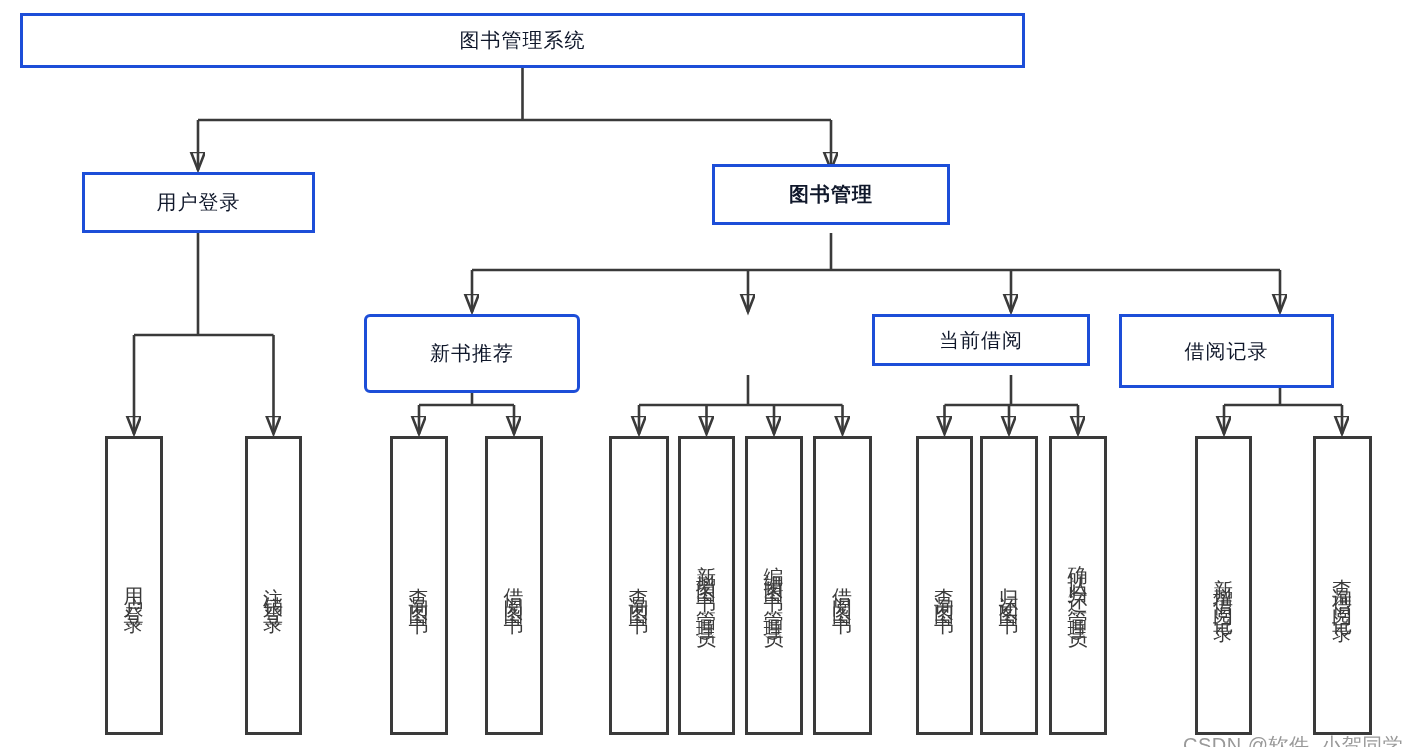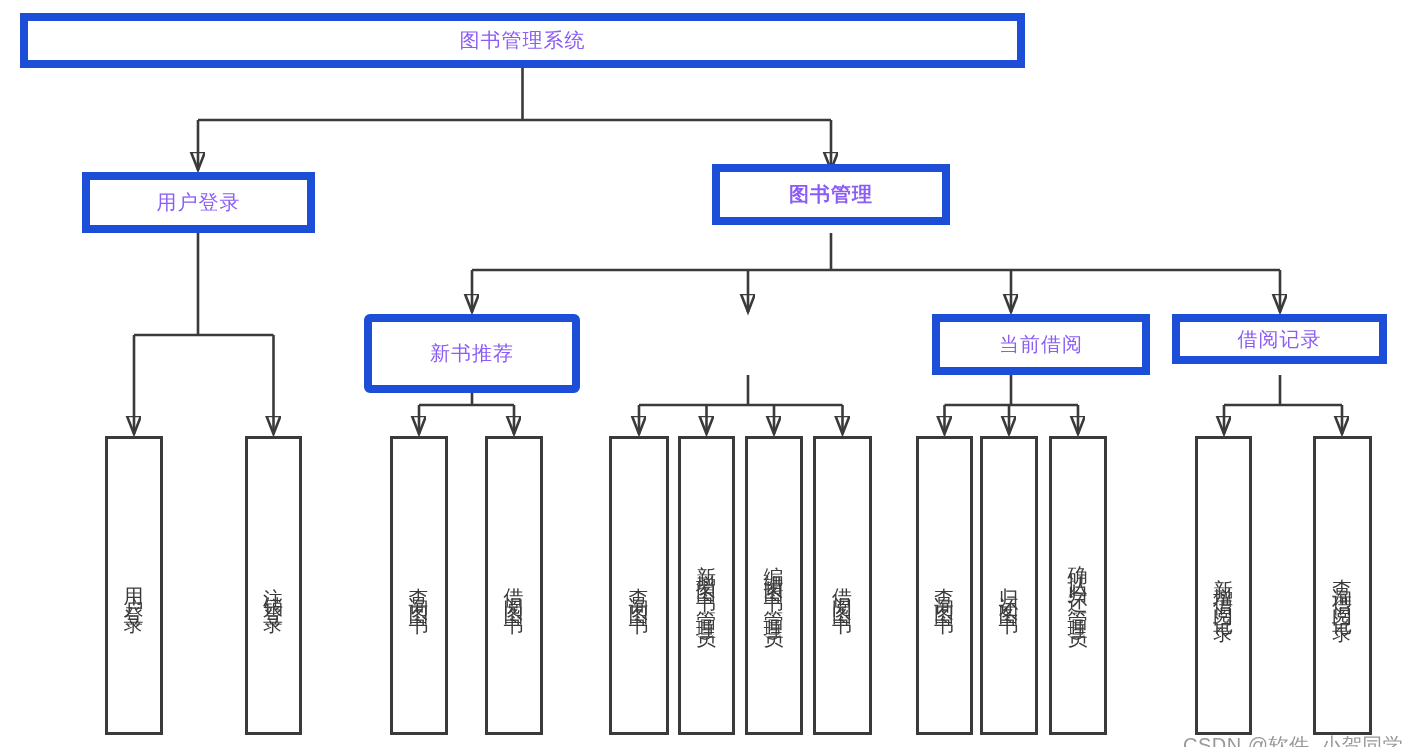--- a/index.html
+++ b/index.html
@@ -19,26 +19,26 @@
   }
   #connectors path {
     fill: none;
     stroke: #3a3a3a;
     stroke-width: 2.6;
   }
   .node {
     position: absolute;
     box-sizing: border-box;
     background: #ffffff;
-    border: 8px solid #1d4ed8;
+    border: 3px solid #1d4ed8;
     display: flex;
     align-items: center;
     justify-content: center;
     z-index: 2;
-    color: #8b5cf6;
+    color: #0f172a;
     font-size: 20px;
     letter-spacing: 1px;
     white-space: nowrap;
   }
   .leaf {
     position: absolute;
     box-sizing: border-box;
     background: #ffffff;
     border: 3px solid #3a3a3a;
     display: flex;
@@ -134,24 +134,24 @@
   <div class="node" style="left:82px; top:172px; width:233px; height:61px;">
     <span>用户登录</span>
   </div>
   <div class="node" style="left:712px; top:164px; width:238px; height:61px;font-weight:bold;">
     <span>图书管理</span>
   </div>
 
   <div class="node" style="left:364px; top:314px; width:216px; height:79px;border-radius:6px;">
     <span>新书推荐</span>
   </div>
-  <div class="node" style="left:932px; top:314px; width:218px; height:61px;">
+  <div class="node" style="left:872px; top:314px; width:218px; height:52px;">
     <span>当前借阅</span>
   </div>
-  <div class="node" style="left:1172px; top:314px; width:215px; height:50px;">
+  <div class="node" style="left:1119px; top:314px; width:215px; height:74px;">
     <span>借阅记录</span>
   </div>
 
   <div class="leaf" style="left:105px; top:436px; width:58px; height:299px;">
     <span class="vtext">用户登录</span>
   </div>
   <div class="leaf" style="left:245px; top:436px; width:57px; height:299px;">
     <span class="vtext">注销登录</span>
   </div>
 

